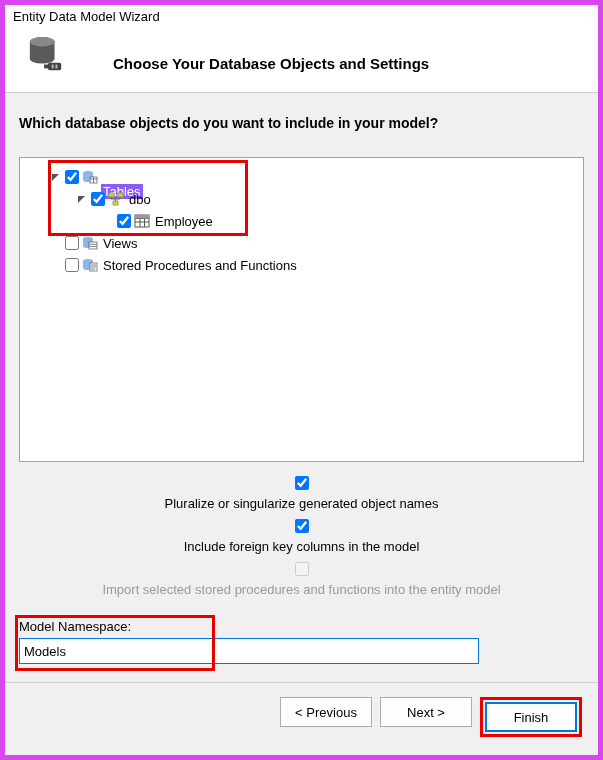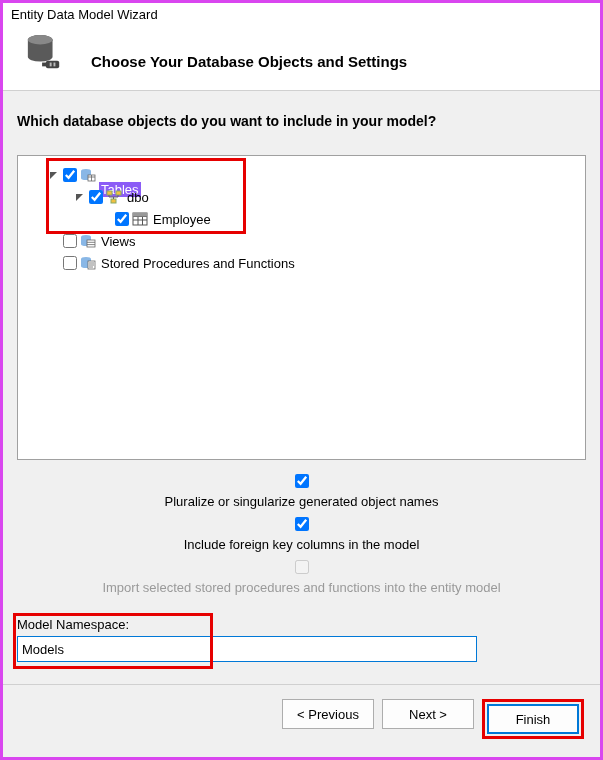--- a/index.html
+++ b/index.html
@@ -6,21 +6,21 @@
   body {
     margin: 0;
     font-family: "Segoe UI", Tahoma, sans-serif;
     font-size: 13px;
     background: #fff;
     color: #000;
   }
   .window {
     width: 603px;
     height: 760px;
-    border: 3px solid #d946ef;
+    border: 5px solid #d946ef;
     background: #fff;
     display: flex;
     flex-direction: column;
   }
   .titlebar {
     padding: 4px 8px;
     font-size: 13px;
   }
   .header {
     display: flex;
@@ -34,21 +34,21 @@
     justify-content: center;
     align-items: center;
   }
   .db-icon {
     width: 38px;
     height: 44px;
   }
   .header-title {
     font-weight: 700;
     font-size: 15px;
-    margin-left: 24px;
+    margin-left: 44px;
     margin-top: 14px;
   }
   .content {
     flex: 1;
     background: #f0f0f0;
     padding: 22px 14px 8px 14px;
     display: flex;
     flex-direction: column;
   }
   .question {

